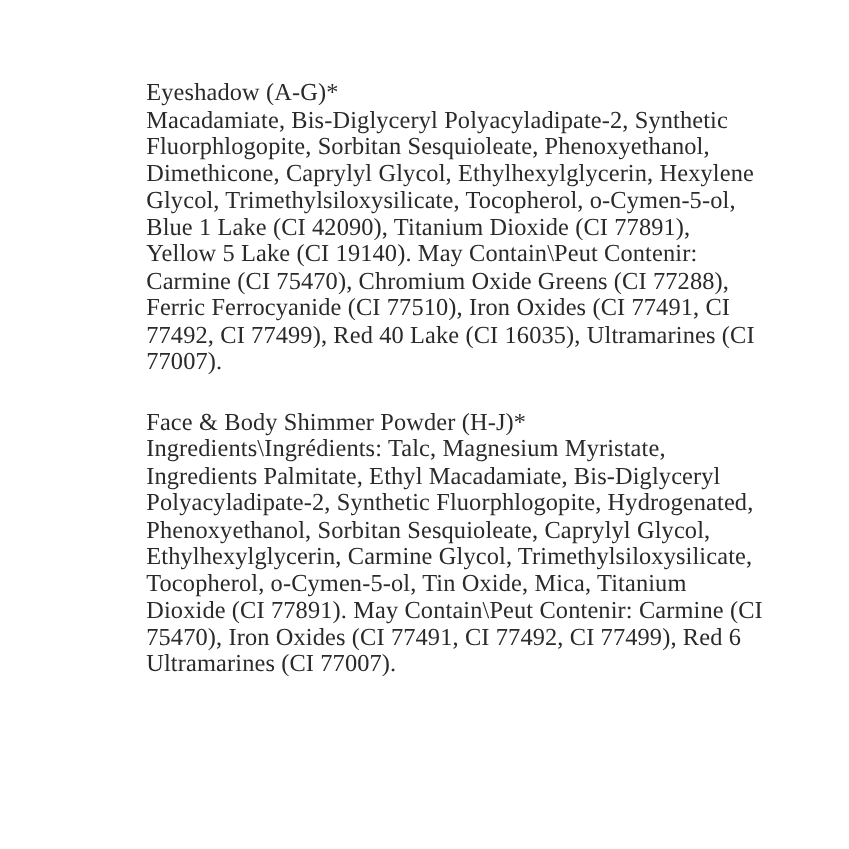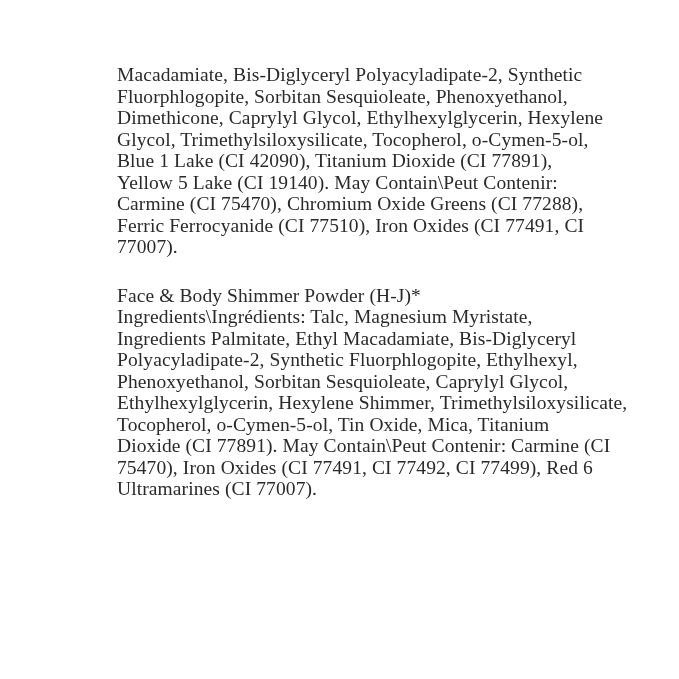--- a/index.html
+++ b/index.html
@@ -37,38 +37,40 @@
     white-space: pre;
   }
 </style>
 </head>
 <body>
 
 <div class="page">
   <div class="text-block">
 
     <section class="para">
+      <div class="line">Eyeshadow (A-G)*</div>
       <div class="line">Macadamiate, Bis-Diglyceryl Polyacyladipate-2, Synthetic</div>
       <div class="line">Fluorphlogopite, Sorbitan Sesquioleate, Phenoxyethanol,</div>
       <div class="line">Dimethicone, Caprylyl Glycol, Ethylhexylglycerin, Hexylene</div>
       <div class="line">Glycol, Trimethylsiloxysilicate, Tocopherol, o-Cymen-5-ol,</div>
       <div class="line">Blue 1 Lake (CI 42090), Titanium Dioxide (CI 77891),</div>
       <div class="line">Yellow 5 Lake (CI 19140). May Contain\Peut Contenir:</div>
       <div class="line">Carmine (CI 75470), Chromium Oxide Greens (CI 77288),</div>
       <div class="line">Ferric Ferrocyanide (CI 77510), Iron Oxides (CI 77491, CI</div>
+      <div class="line">77492, CI 77499), Red 40 Lake (CI 16035), Ultramarines (CI</div>
       <div class="line">77007).</div>
     </section>
 
     <section class="para">
       <div class="line">Face &amp; Body Shimmer Powder (H-J)*</div>
       <div class="line">Ingredients\Ingrédients: Talc, Magnesium Myristate,</div>
       <div class="line">Ingredients Palmitate, Ethyl Macadamiate, Bis-Diglyceryl</div>
-      <div class="line">Polyacyladipate-2, Synthetic Fluorphlogopite, Ethylhexyl,</div>
+      <div class="line">Polyacyladipate-2, Synthetic Fluorphlogopite, Hydrogenated,</div>
       <div class="line">Phenoxyethanol, Sorbitan Sesquioleate, Caprylyl Glycol,</div>
-      <div class="line">Ethylhexylglycerin, Hexylene Shimmer, Trimethylsiloxysilicate,</div>
+      <div class="line">Ethylhexylglycerin, Carmine Glycol, Trimethylsiloxysilicate,</div>
       <div class="line">Tocopherol, o-Cymen-5-ol, Tin Oxide, Mica, Titanium</div>
       <div class="line">Dioxide (CI 77891). May Contain\Peut Contenir: Carmine (CI</div>
       <div class="line">75470), Iron Oxides (CI 77491, CI 77492, CI 77499), Red 6</div>
       <div class="line">Ultramarines (CI 77007).</div>
     </section>
 
   </div>
 </div>
 
 </body></html>

